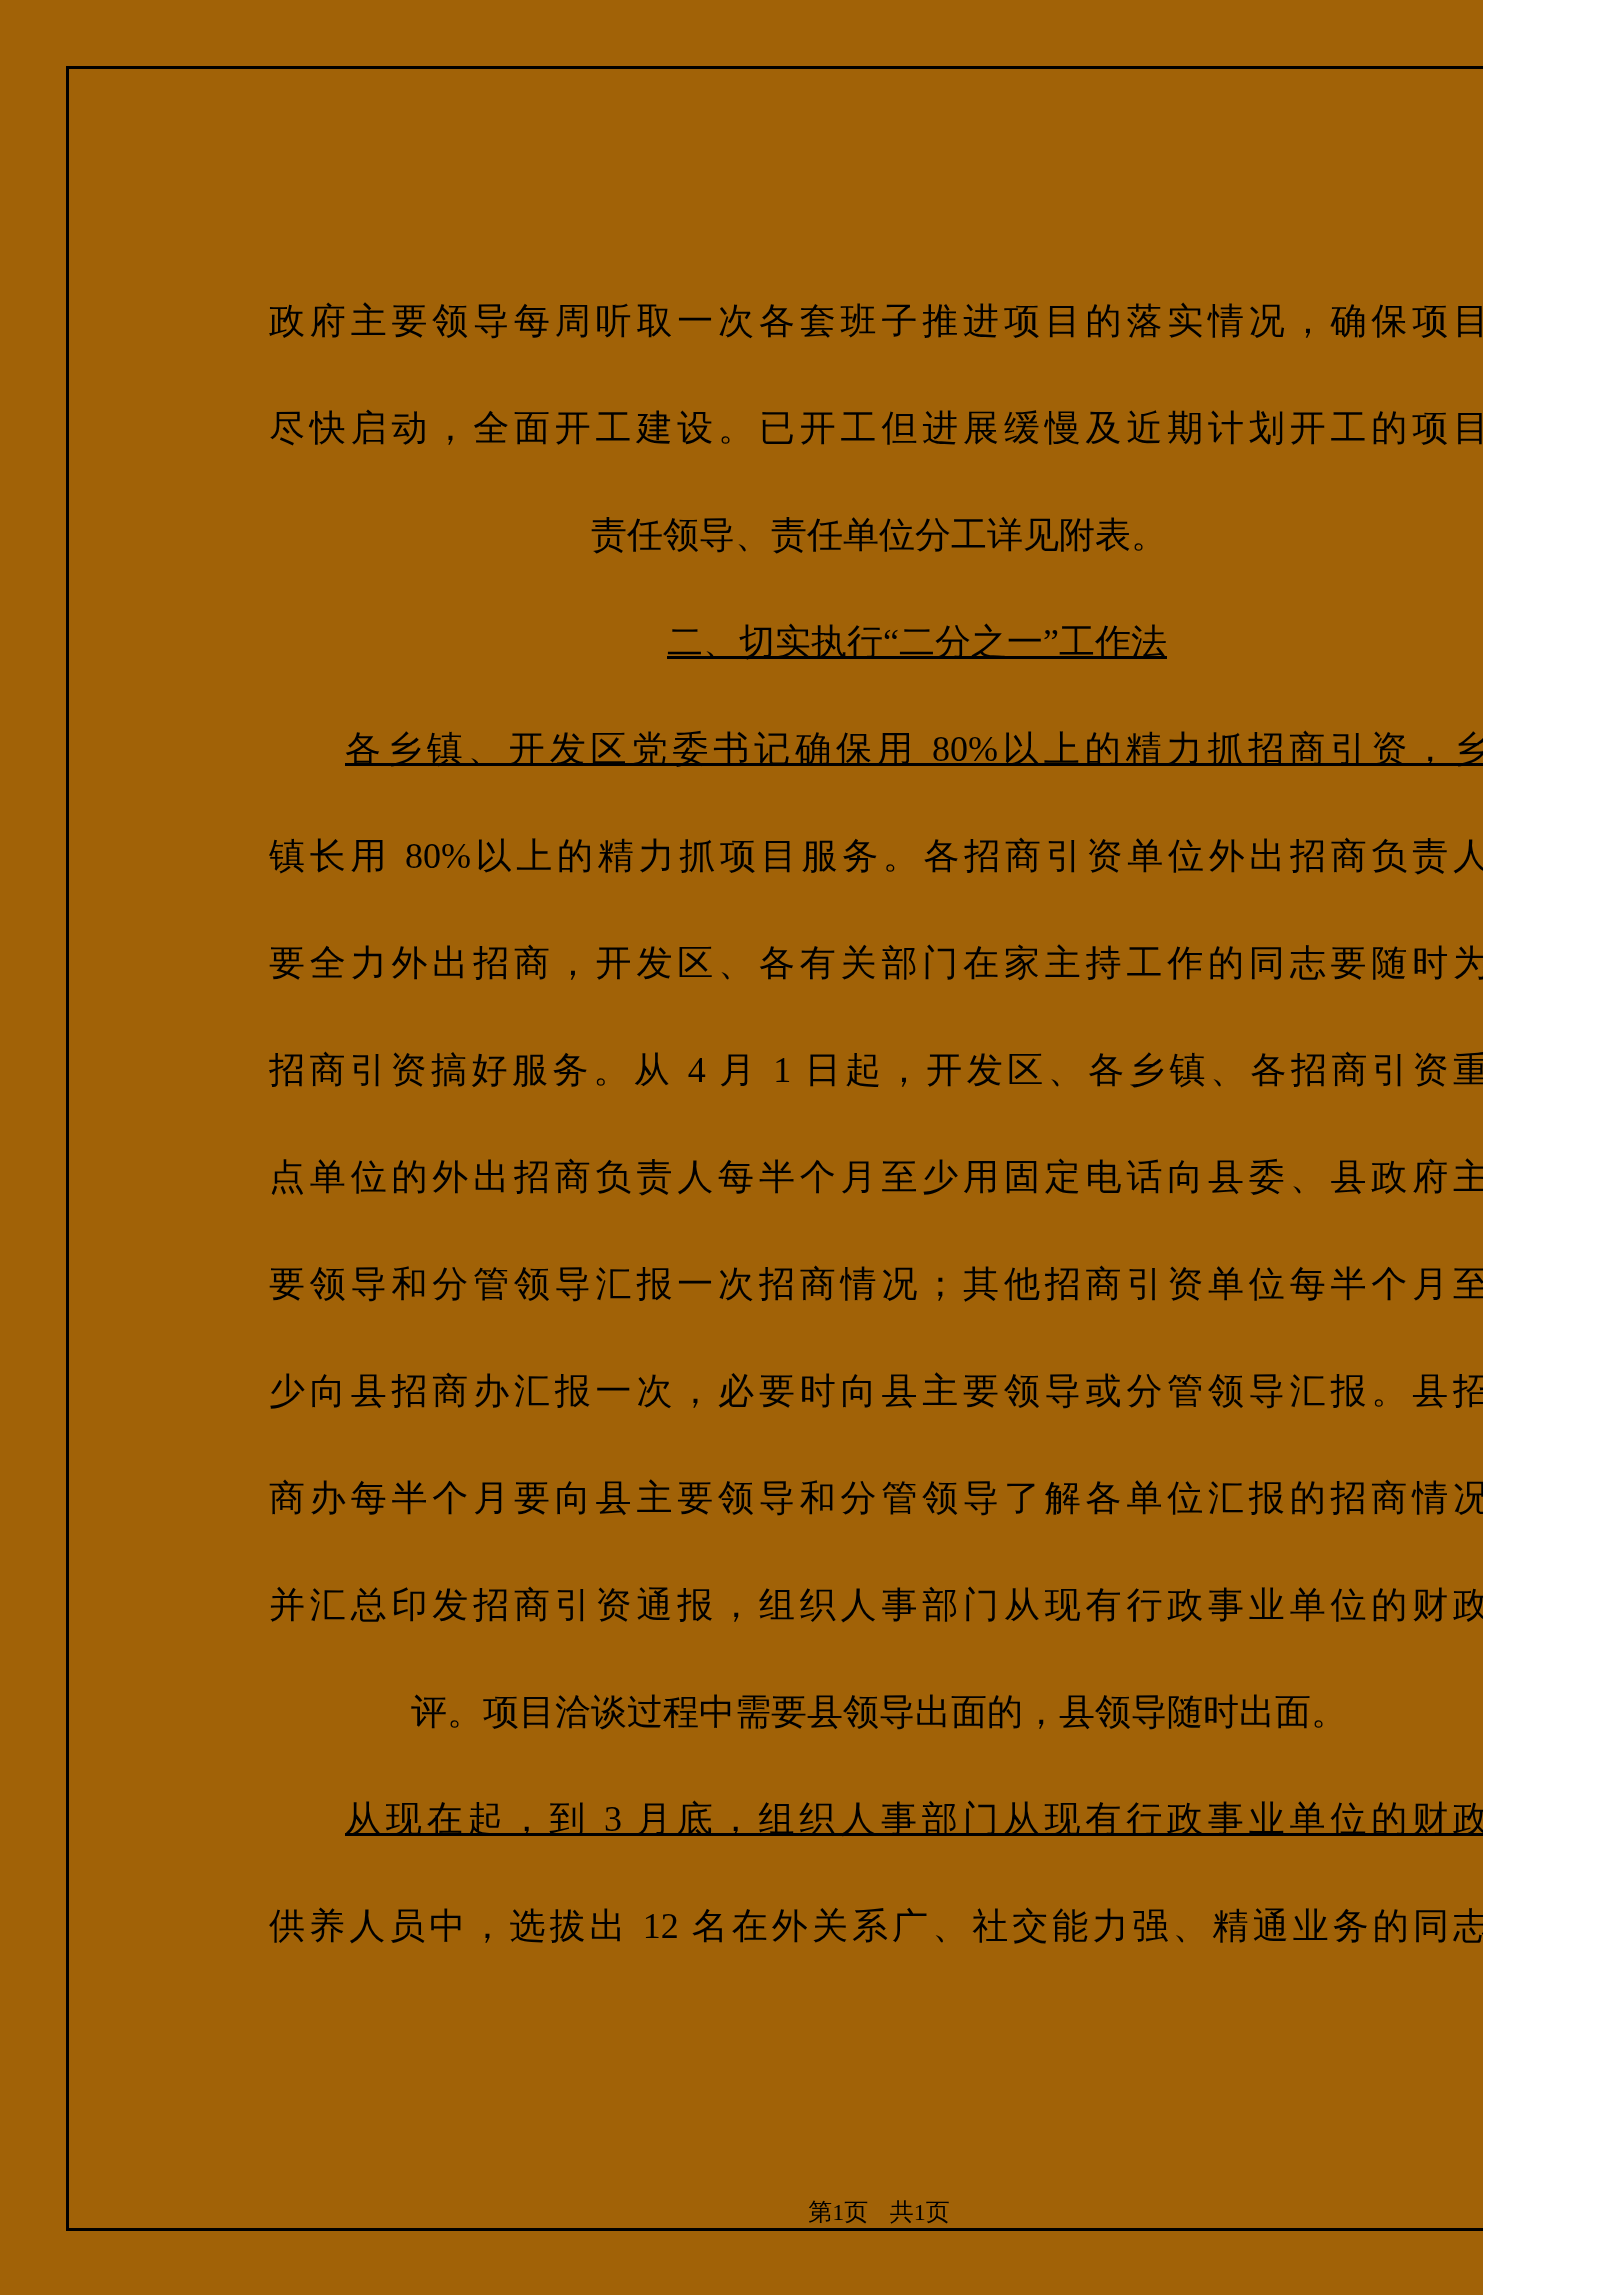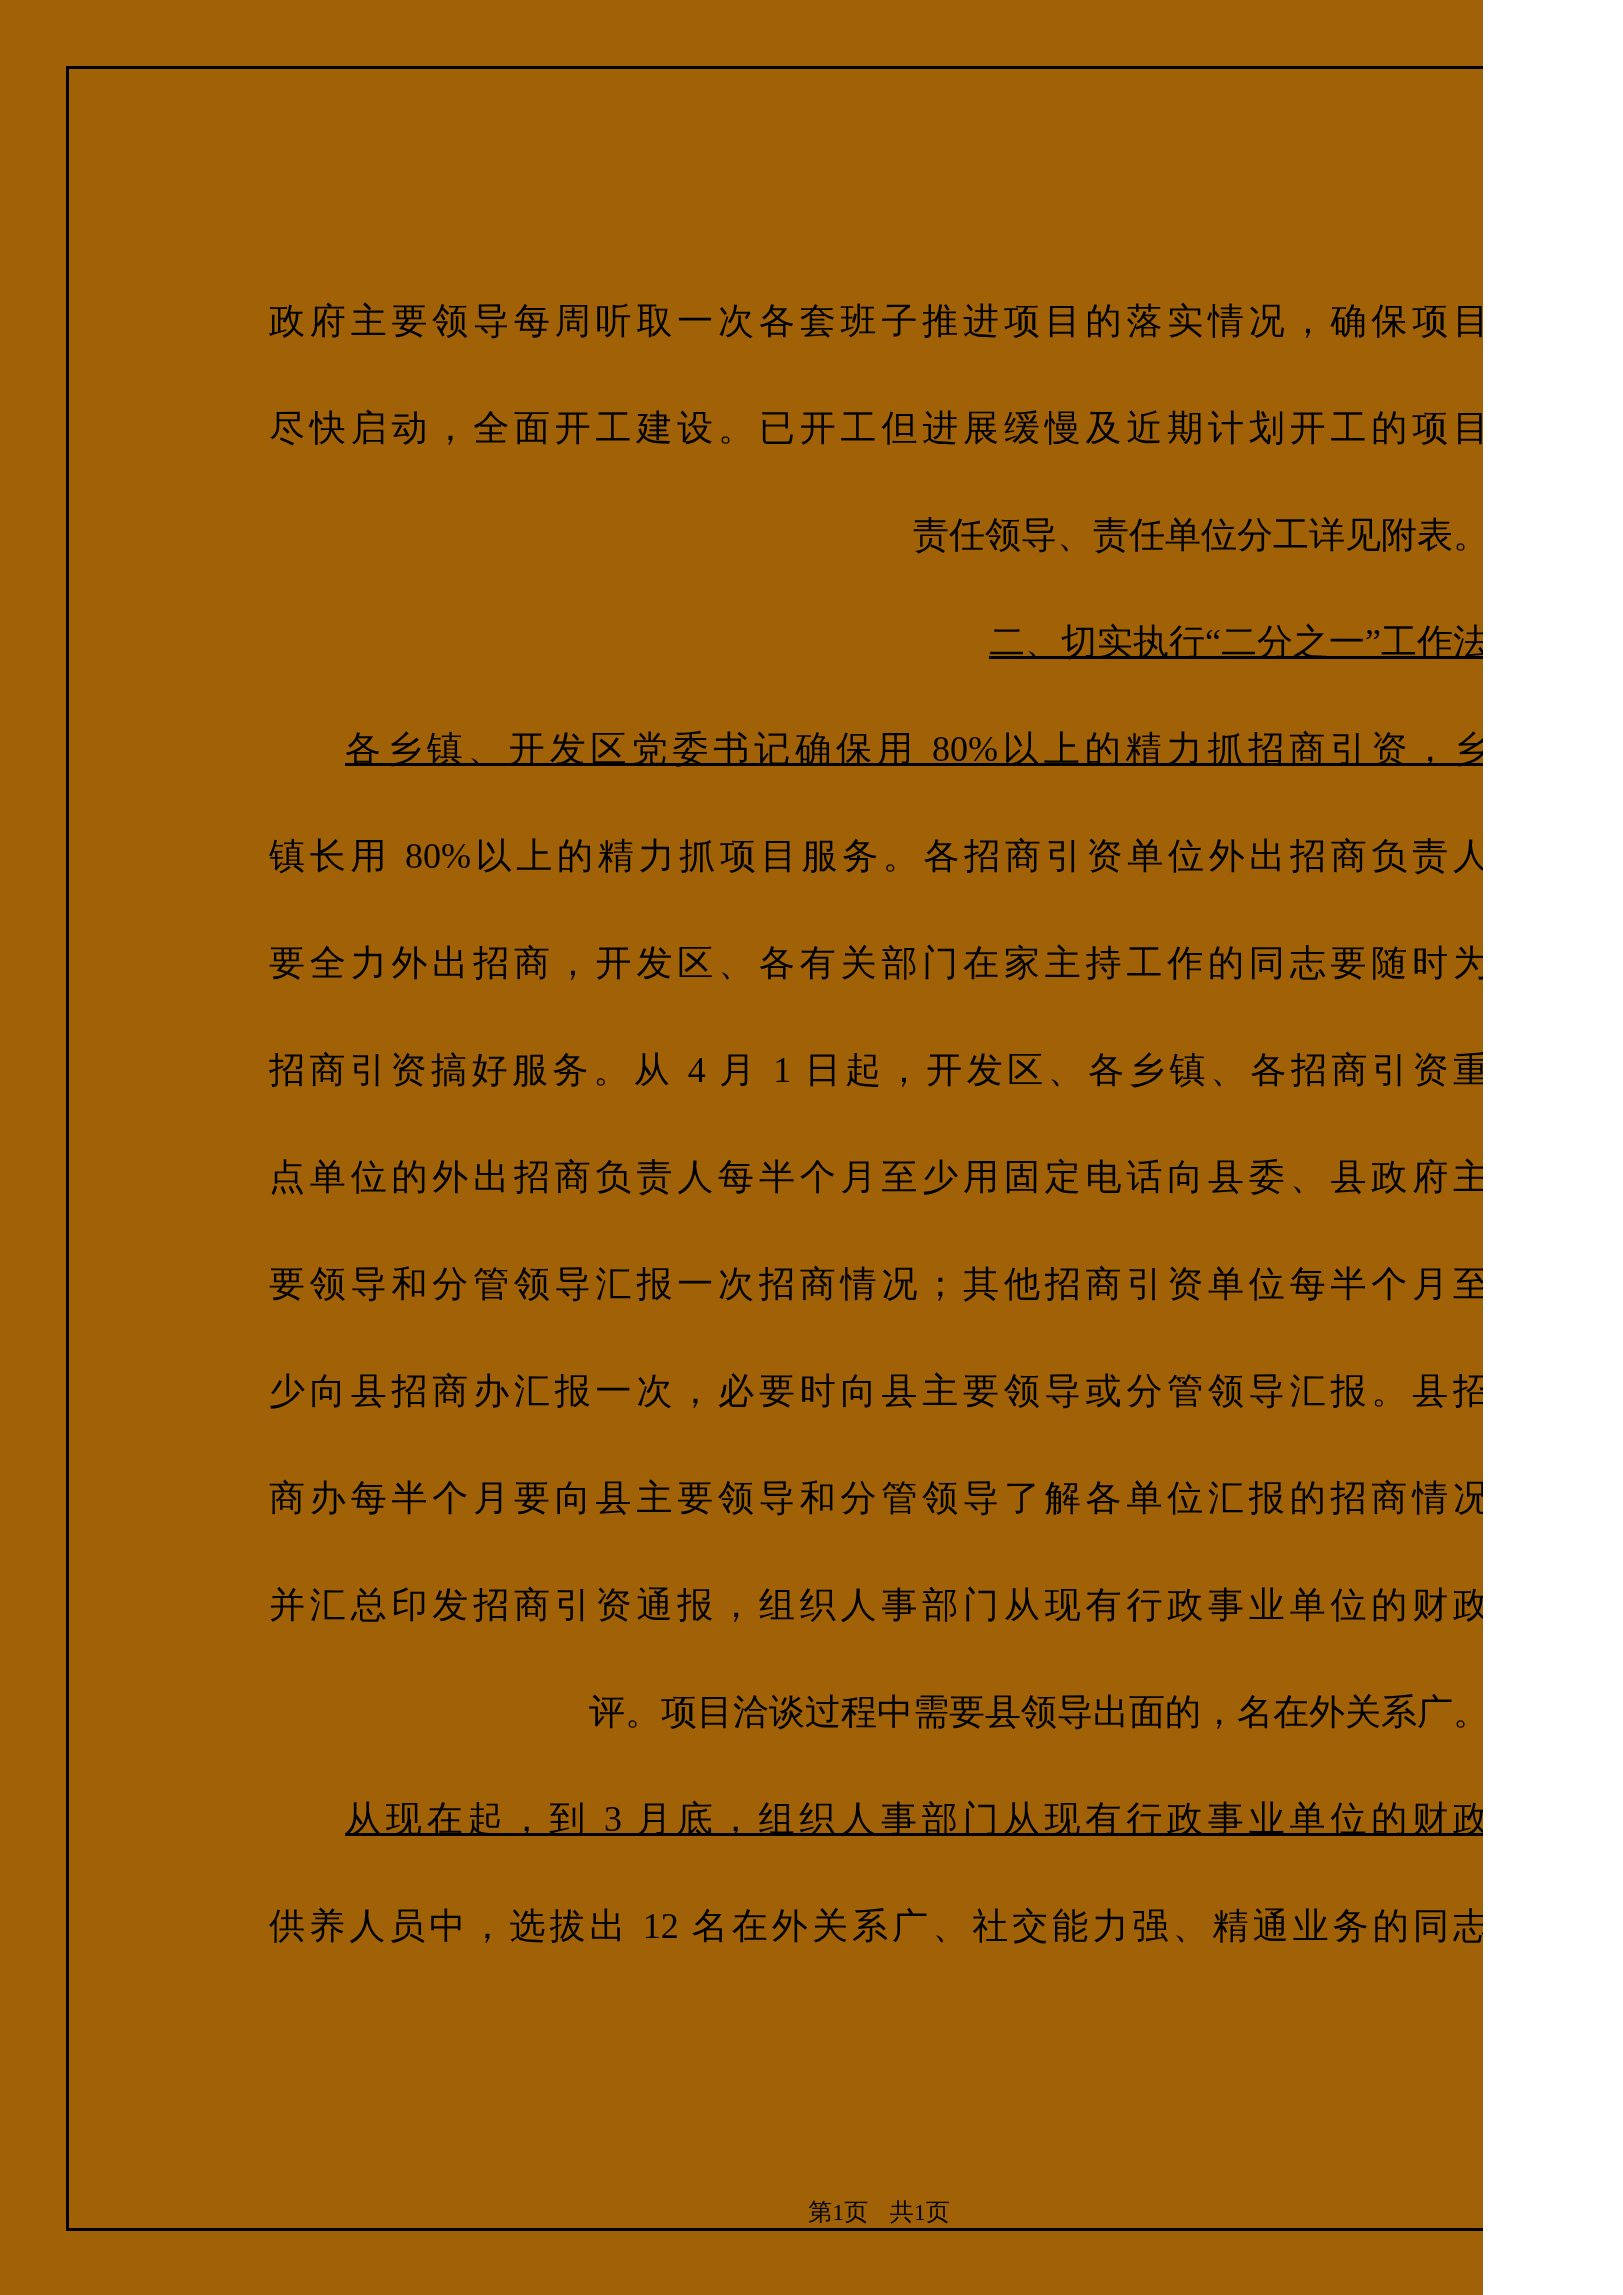--- a/index.html
+++ b/index.html
@@ -30,21 +30,21 @@
     left: 200px;
     top: 199px;
     width: 1220px;
   }
   .line {
     height: 107px;
     line-height: 107px;
     font-size: 36px;
     letter-spacing: 0;
     white-space: nowrap;
-    text-align: right;
+    text-align: center;
     box-sizing: border-box;
   }
   .line.just {
     white-space: normal;
     text-align: justify;
     text-align-last: justify;
     text-justify: inter-character;
   }
   .line.indent {
     padding-left: 76px;
@@ -77,21 +77,21 @@
         <div class="line indent">二、切实执行“二分之一”工作法</div>
         <div class="line just indent">各乡镇、开发区党委书记确保用 80%以上的精力抓招商引资，乡</div>
         <div class="line just">镇长用 80%以上的精力抓项目服务。各招商引资单位外出招商负责人</div>
         <div class="line just">要全力外出招商，开发区、各有关部门在家主持工作的同志要随时为</div>
         <div class="line just">招商引资搞好服务。从 4 月 1 日起，开发区、各乡镇、各招商引资重</div>
         <div class="line just">点单位的外出招商负责人每半个月至少用固定电话向县委、县政府主</div>
         <div class="line just">要领导和分管领导汇报一次招商情况；其他招商引资单位每半个月至</div>
         <div class="line just">少向县招商办汇报一次，必要时向县主要领导或分管领导汇报。县招</div>
         <div class="line just">商办每半个月要向县主要领导和分管领导了解各单位汇报的招商情况</div>
         <div class="line just">并汇总印发招商引资通报，组织人事部门从现有行政事业单位的财政</div>
-        <div class="line">评。项目洽谈过程中需要县领导出面的，名在外关系广。</div>
+        <div class="line">评。项目洽谈过程中需要县领导出面的，县领导随时出面。</div>
         <div class="line just indent">从现在起，到 3 月底，组织人事部门从现有行政事业单位的财政</div>
         <div class="line just">供养人员中，选拔出 12 名在外关系广、社交能力强、精通业务的同志</div>
       </div>
     <div class="page-footer">
       <span>第1页</span><span class="gap"></span><span>共1页</span>
     </div>
   </div>
 </div>
 
 

